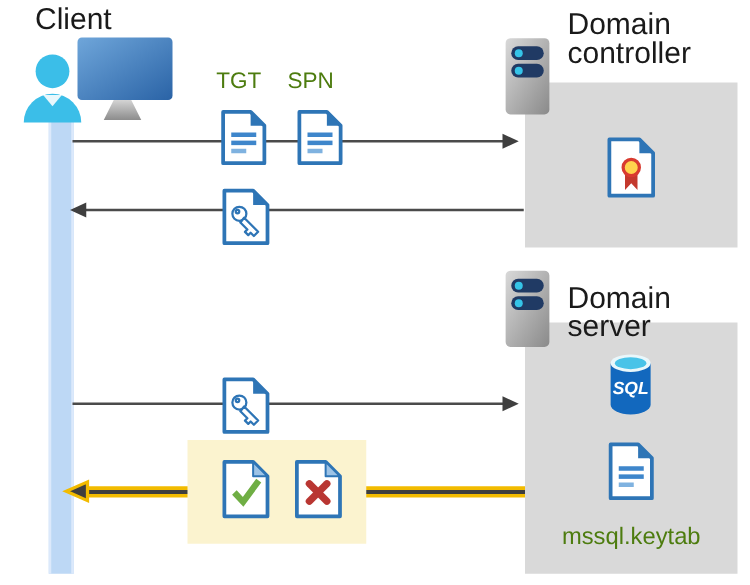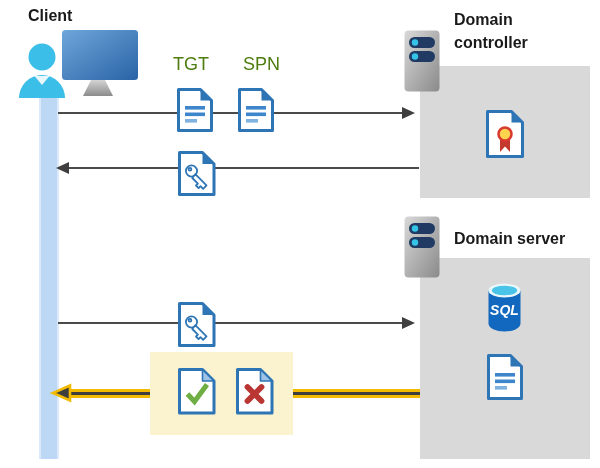--- a/index.html
+++ b/index.html
@@ -1,41 +1,41 @@
 <!DOCTYPE html>
 <html><head>
 <meta charset="utf-8">
 <style>
   * { margin:0; padding:0; box-sizing:border-box; }
   body { font-family:"Liberation Sans", sans-serif; background:#fff; }
   .stage { position:relative; width:600px; height:468px; background:#fff; overflow:hidden; }
   .abs { position:absolute; }
 
-  .hdr { font-weight:700; font-size:16px; color:#1a1a1a; line-height:23px; }
+  .hdr { font-weight:400; font-size:24px; color:#1a1a1a; line-height:23px; }
   .sub { font-size:18px; color:#4d7c0f; }
 
   .lifeline { left:39px; top:92px; width:20px; height:367px;
               background:#BDD8F5; border-left:2px solid #DCE9FB; border-right:2px solid #DCE9FB; }
 
   .graybox { background:#D9D9D9; left:420px; width:170px; }
   .box-dc   { top:66px;  height:132px; }
   .box-linux{ top:258px; height:201px; }
 
   .arrow-line { height:2px; background:#4a4a4a; }
   .head-right { width:0; height:0; border-left:13px solid #3f3f3f;
                 border-top:6px solid transparent; border-bottom:6px solid transparent; }
   .head-left  { width:0; height:0; border-right:13px solid #3f3f3f;
                 border-top:6px solid transparent; border-bottom:6px solid transparent; }
 
   .ylw-line { left:68px; top:389px; width:352px; height:9px;
               background:linear-gradient(to bottom,#F2BB00 0 3px,#3E3E3E 3px 6px,#F2BB00 6px 9px); }
   .ylw-box  { left:150px; top:352px; width:143px; height:83px; background:#FBF3CF; }
 
   .lbl-tgt { left:166px; top:54px; width:50px; text-align:center; }
-  .lbl-spn { left:230px; top:54px; width:50px; text-align:right; }
+  .lbl-spn { left:230px; top:54px; width:50px; text-align:left; }
   .lbl-keytab { left:420px; top:419px; width:170px; text-align:center; font-size:19px; }
   .lbl-result { left:125px; top:436px; width:196px; text-align:center; font-size:19px; }
 </style>
 </head>
 <body>
 
 <div class="stage">
 
   <div class="abs lifeline"></div>
 
@@ -98,20 +98,21 @@
     <ellipse cx="18.5" cy="8.5" rx="12.6" ry="4.8" fill="#49C3E8"></ellipse>
     <text x="18.5" y="33" font-size="14" font-weight="bold" font-style="italic" fill="#fff" text-anchor="middle" font-family="Liberation Sans, sans-serif">SQL</text>
   </svg>
   <svg class="abs" style="left:486px; top:353px;" width="38" height="48" viewBox="0 0 38 48">
     <path d="M2.5 2.5 h22 l11 11 v32 h-33 z" fill="#fff" stroke="#2E75B6" stroke-width="3" stroke-linejoin="round"></path>
     <path d="M24.5 2.5 l11 11 h-11 z" fill="#2E75B6"></path>
     <rect x="9" y="20" width="20" height="3.6" fill="#3E86CB"></rect>
     <rect x="9" y="26.5" width="20" height="3.6" fill="#3E86CB"></rect>
     <rect x="9" y="33" width="12" height="3.6" fill="#7FB2E0"></rect>
   </svg>
+  <div class="abs sub lbl-keytab">mssql.keytab</div>
 
   <div class="abs hdr" style="left:28px; top:4px;">Client</div>
   <svg class="abs" style="left:14px; top:26px;" width="128" height="74" viewBox="0 0 128 74">
     <defs>
       <linearGradient id="mg" x1="0" y1="0" x2="1" y2="1">
         <stop offset="0" stop-color="#6FA6DA"></stop>
           <stop offset="1" stop-color="#2A63A6"></stop>
         </linearGradient>
       <linearGradient id="stg" x1="0" y1="0" x2="0" y2="1">
         <stop offset="0" stop-color="#D4D4D4"></stop>

